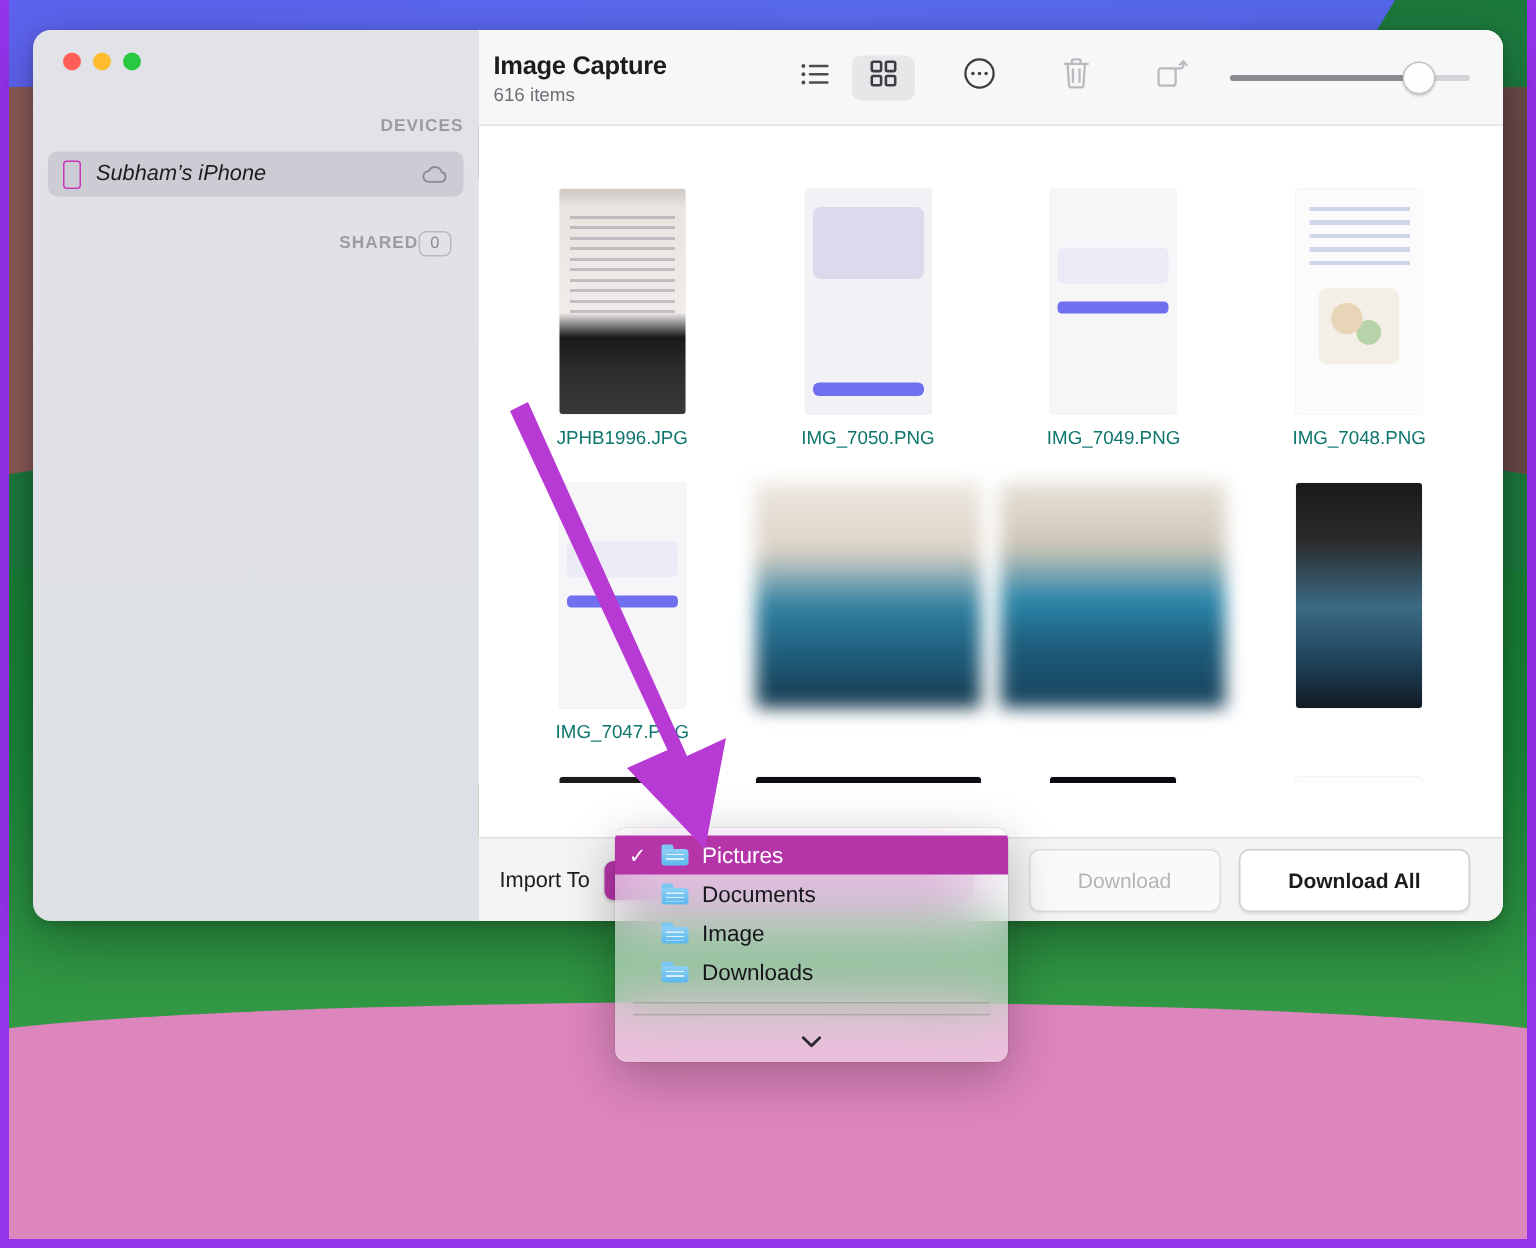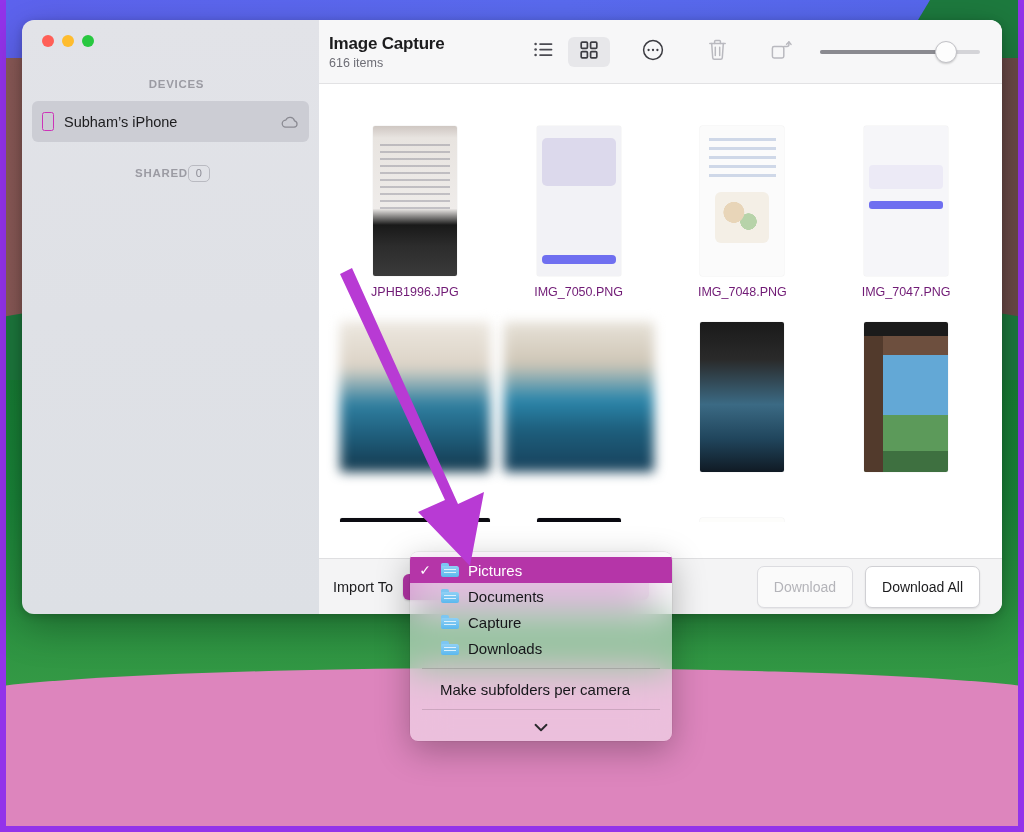--- a/index.html
+++ b/index.html
@@ -64,36 +64,37 @@
     padding: 15px 0 0 10px;
   }
   .dot { width: 12px; height: 12px; border-radius: 50%; }
   .dot.red    { background: #ff5f57; }
   .dot.yellow { background: #febc2e; }
   .dot.green  { background: #28c840; }
 
   .sb-heading {
     font-size: 11.5px; font-weight: 700; letter-spacing: .7px;
     color: #9b9ba3; padding: 0 0 0 12px;
-    display: flex; align-items: center; justify-content: center;
+    display: flex; align-items: center; justify-content: flex-end;
     height: 18px;
   }
   .sb-heading.devices { margin-top: 28px; }
   .sb-heading.shared  { margin-top: 22px; padding-right: 8px; }
   .badge-count {
     font-size: 11px; font-weight: 500; color: #8c8c95;
     border: 1px solid #b9bac1; border-radius: 5px;
     padding: 1px 7px; line-height: 13px; letter-spacing: 0;
   }
   .sb-item {
     margin-top: 8px;
-    height: 41px; border-radius: 6px;
+    height: 30px; border-radius: 6px;
     display: flex; align-items: center; gap: 10px;
     padding: 0 10px;
     background: #cccdd4;
+    font-style: italic;
   }
   .sb-item-label { font-size: 14.5px; color: #1c1c1e; flex: 1; }
   .iphone-icon { width: 12px; height: 19px; border: 1.6px solid #cc34b8; border-radius: 2.5px; }
   .cloud-icon { width: 18px; height: 14px; }
 
   
   #content {
     flex: 1; background: #ffffff;
     display: flex; flex-direction: column;
     position: relative;
@@ -149,21 +150,21 @@
   .thumb {
     width: 84px; height: 150px;
     border-radius: 2px;
     overflow: hidden;
     position: relative;
     background: #e9e9ec;
     box-shadow: 0 0 0 .5px rgba(0,0,0,.06);
   }
   .thumb.wide { width: 150px; height: 150px; }
   .thumb.blurred { filter: blur(6px); }
-  .cap { font-size: 12.5px; color: #701a75; margin-top: 9px; white-space: nowrap; }
+  .cap { font-size: 12.5px; color: #0f766e; margin-top: 9px; white-space: nowrap; }
 
   
   .t-laptop { background: linear-gradient(180deg,#cfc7c2 0%,#e8e4e0 8%,#efecea 55%,#191919 66%,#2c2c2c 80%,#3a3a3a 100%); }
   .t-laptop::after{content:"";position:absolute;left:8%;top:12%;width:84%;height:45%;
     background:repeating-linear-gradient(180deg,rgba(90,90,110,.30) 0 2px,transparent 2px 7px);}
   .t-breathe { background:#f2f2f6; }
   .t-breathe::before{content:"";position:absolute;left:6%;top:8%;width:88%;height:32%;background:#dcd9ec;border-radius:5px;}
   .t-breathe::after{content:"";position:absolute;left:6%;top:86%;width:88%;height:6%;background:#6f6ff0;border-radius:4px;}
   .t-fin { background:#f6f6f9; }
   .t-fin::before{content:"";position:absolute;left:6%;top:26%;width:88%;height:16%;background:#eceaf6;border-radius:4px;}
@@ -207,31 +208,32 @@
     border-radius: 6px;
     background: #b535a8;
     display: flex; align-items: center;
     padding: 0 8px;
     box-shadow: 0 1px 2px rgba(0,0,0,.18);
   }
   .bb-spacer { flex: 1; }
   .bb-btn {
     height: 42px; border-radius: 7px;
     display: flex; align-items: center; justify-content: center;
-    padding: 0 16px;
+    padding: 0 32px;
     font-size: 14px;
     border: 1px solid #dcdce0;
     background: #fafafa;
     color: #b4b4b9;
     margin-left: 12px;
     box-shadow: 0 1px 1px rgba(0,0,0,.05);
   }
   .bb-btn.primary {
     background: #ffffff; color: #1c1c1e; border: 1px solid #d0d0d4;
     box-shadow: 0 1px 2px rgba(0,0,0,.10);
+    font-weight: bold;
   }
 
   
   #menu {
     position: absolute;
     left: 410px; top: 552px;
     width: 262px;
     border-radius: 8px;
     background: rgba(250,250,252,.50);
     backdrop-filter: blur(18px);
@@ -408,20 +410,24 @@
       <div id="grid">
           <div class="cell">
             <div class="thumb t-laptop"></div>
             <div class="cap">JPHB1996.JPG</div>
           </div>
           <div class="cell">
             <div class="thumb t-breathe"></div>
             <div class="cap">IMG_7050.PNG</div>
           </div>
           <div class="cell">
+            <div class="thumb t-fin"></div>
+            <div class="cap">IMG_7049.PNG</div>
+          </div>
+          <div class="cell">
             <div class="thumb t-notes"></div>
             <div class="cap">IMG_7048.PNG</div>
           </div>
           <div class="cell">
             <div class="thumb t-fin"></div>
             <div class="cap">IMG_7047.PNG</div>
           </div>
           <div class="cell">
             <div class="thumb t-person wide blurred"></div>
             <div class="cap"></div>
@@ -492,37 +498,34 @@
       </div>
       <div class="mi">
         <span class="check"></span>
         <span class="ficon">
           <span class="folder">
             <span class="tab"></span>
             <span class="body"></span>
             <span class="mark"></span>
           </span>
         </span>
-        <span class="mi-label">Capture</span>
+        <span class="mi-label">Image</span>
       </div>
       <div class="mi">
         <span class="check"></span>
         <span class="ficon">
           <span class="folder">
             <span class="tab"></span>
             <span class="body"></span>
             <span class="mark"></span>
           </span>
         </span>
         <span class="mi-label">Downloads</span>
       </div>
       <div class="msep"></div>
-      <div class="mi plain">
-        <span class="mi-label">Make subfolders per camera</span>
-      </div>
       <div class="msep"></div>
       <div class="menu-chev">
         <svg width="14" height="9" viewBox="0 0 14 9" fill="none" stroke="#2a2a2e" stroke-width="1.9" stroke-linecap="round" stroke-linejoin="round">
           <path d="M1.5 1.8L7 7.2l5.5-5.4"></path>
         </svg>
       </div>
     </div>
 
   <svg id="arrow" viewBox="0 0 1024 832">
     <path d="M340 274 L445 500 L418 512 L470 566 L484 492 L458 504 L352 268 Z" fill="#b83ad4"></path>

